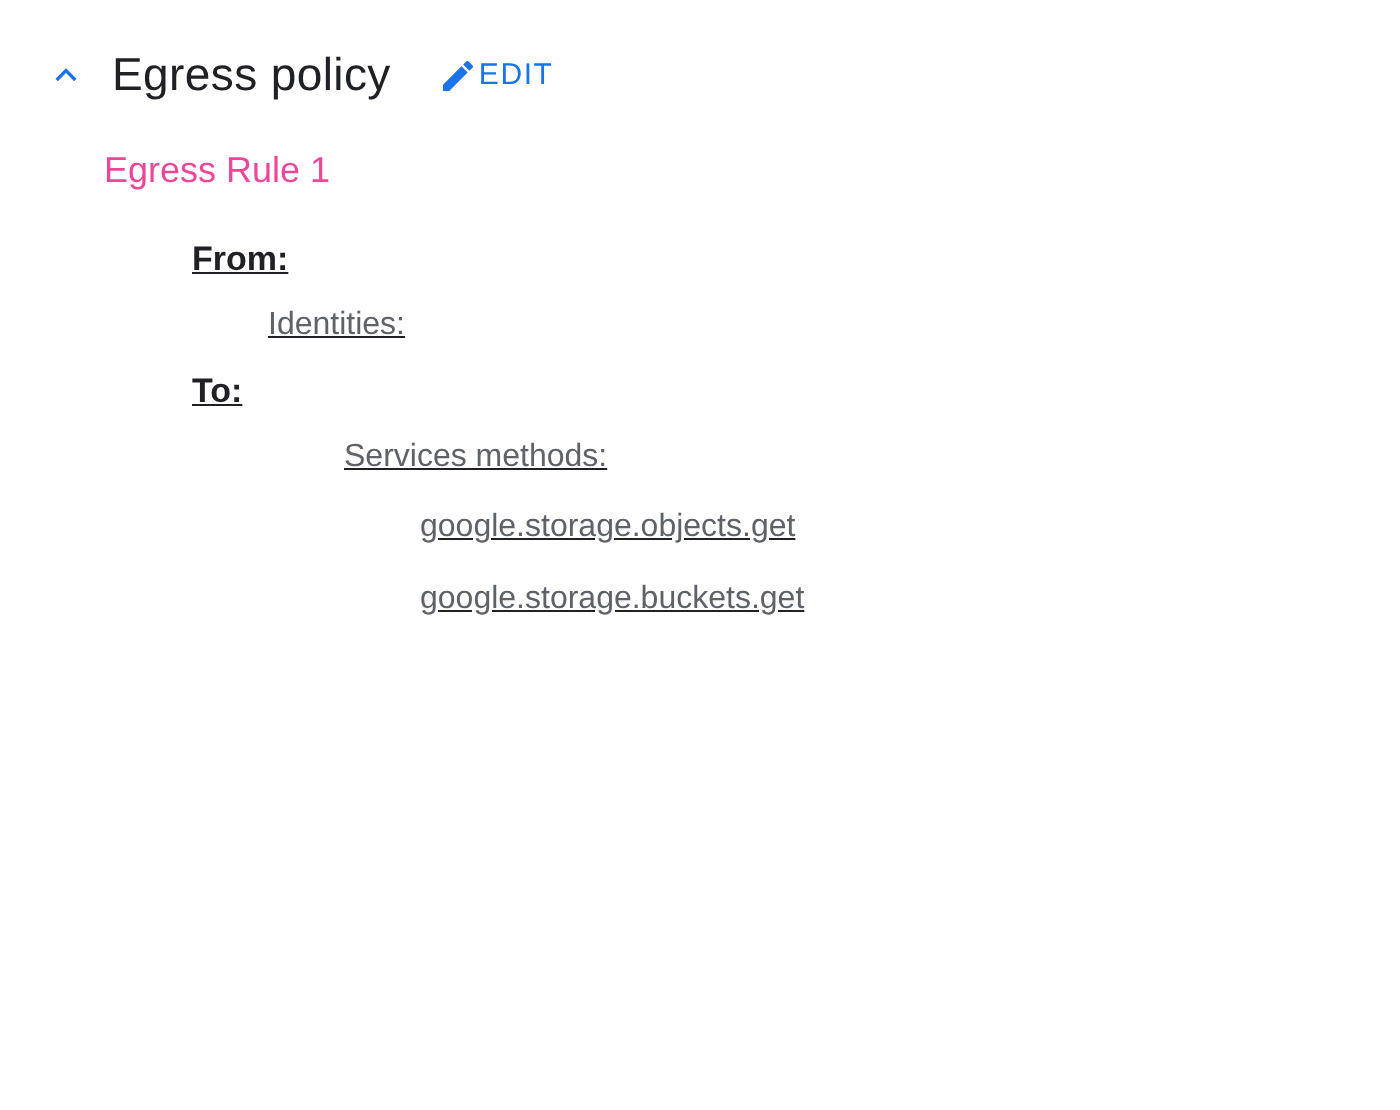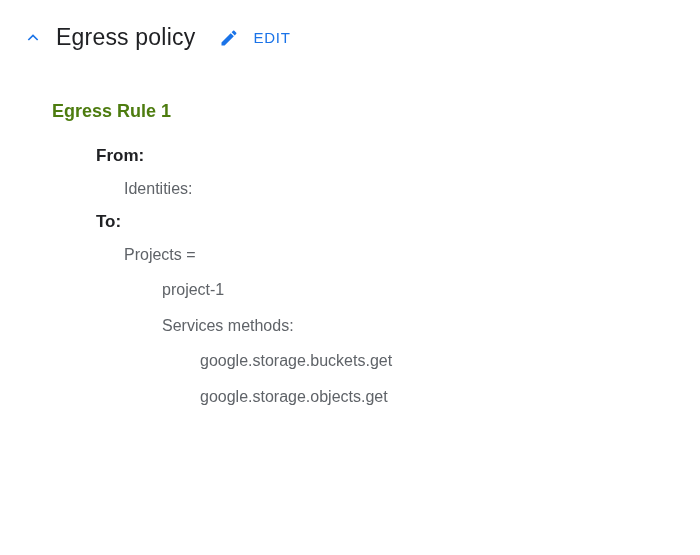--- a/index.html
+++ b/index.html
@@ -12,21 +12,21 @@
       background: #fff;
       color: #202124;
       padding: 24px;
       font-size: 15px;
       -webkit-font-smoothing: antialiased;
     }
     .header-row {
       display: flex;
       align-items: center;
       gap: 14px;
-      margin-bottom: 50px;
+      margin-bottom: 24px;
     }
     .expand-toggle {
       display: flex;
       align-items: center;
       gap: 14px;
       cursor: pointer;
     }
     .chevron {
       width: 18px;
       height: 18px;
@@ -43,21 +43,21 @@
     }
     .policy-title {
       font-size: 23px;
       font-weight: 400;
       color: #202124;
       letter-spacing: 0.2px;
     }
     .edit-button {
       display: flex;
       align-items: center;
-      gap: 14px;
+      gap: 0;
       cursor: pointer;
       margin-left: 10px;
       color: #1a73e8;
     }
     .edit-icon {
       width: 20px;
       height: 20px;
       display: flex;
       align-items: center;
       justify-content: center;
@@ -71,36 +71,37 @@
       font-size: 15px;
       font-weight: 500;
       letter-spacing: 0.8px;
       color: #1a73e8;
     }
     .rule-block {
       margin-left: 28px;
     }
     .rule-title {
       font-size: 18px;
-      font-weight: 700;
-      color: #4d7c0f;
+      font-weight: 400;
+      color: #ec4899;
       margin-bottom: 24px;
     }
     .section {
       margin-left: 44px;
       margin-bottom: 4px;
+      text-decoration: underline;
     }
     .section-label {
       font-size: 17px;
       font-weight: 600;
       color: #202124;
       margin-bottom: 10px;
     }
     .sub-section {
-      margin-left: 28px;
+      margin-left: 38px;
       margin-bottom: 10px;
     }
     .sub-label {
       font-size: 16px;
       color: #5f6368;
       margin-bottom: 10px;
       line-height: 1.6;
     }
     .value-line {
       font-size: 16px;
@@ -138,26 +139,22 @@
   <div class="section">
     <div class="section-label">From:</div>
     <div class="sub-section">
       <div class="sub-label">Identities:</div>
     </div>
   </div>
 
   <div class="section">
     <div class="section-label">To:</div>
 
-    <div class="sub-section">
-      <div class="sub-label">Projects =</div>
-      <div class="value-line">project-1</div>
-    </div>
 
     <div class="sub-section">
       <div class="value-line">Services methods:</div>
       <div style="margin-left:38px;">
+        <div class="value-line">google.storage.objects.get</div>
         <div class="value-line">google.storage.buckets.get</div>
-        <div class="value-line">google.storage.objects.get</div>
       </div>
     </div>
   </div>
 </div>
 
 </body></html>

